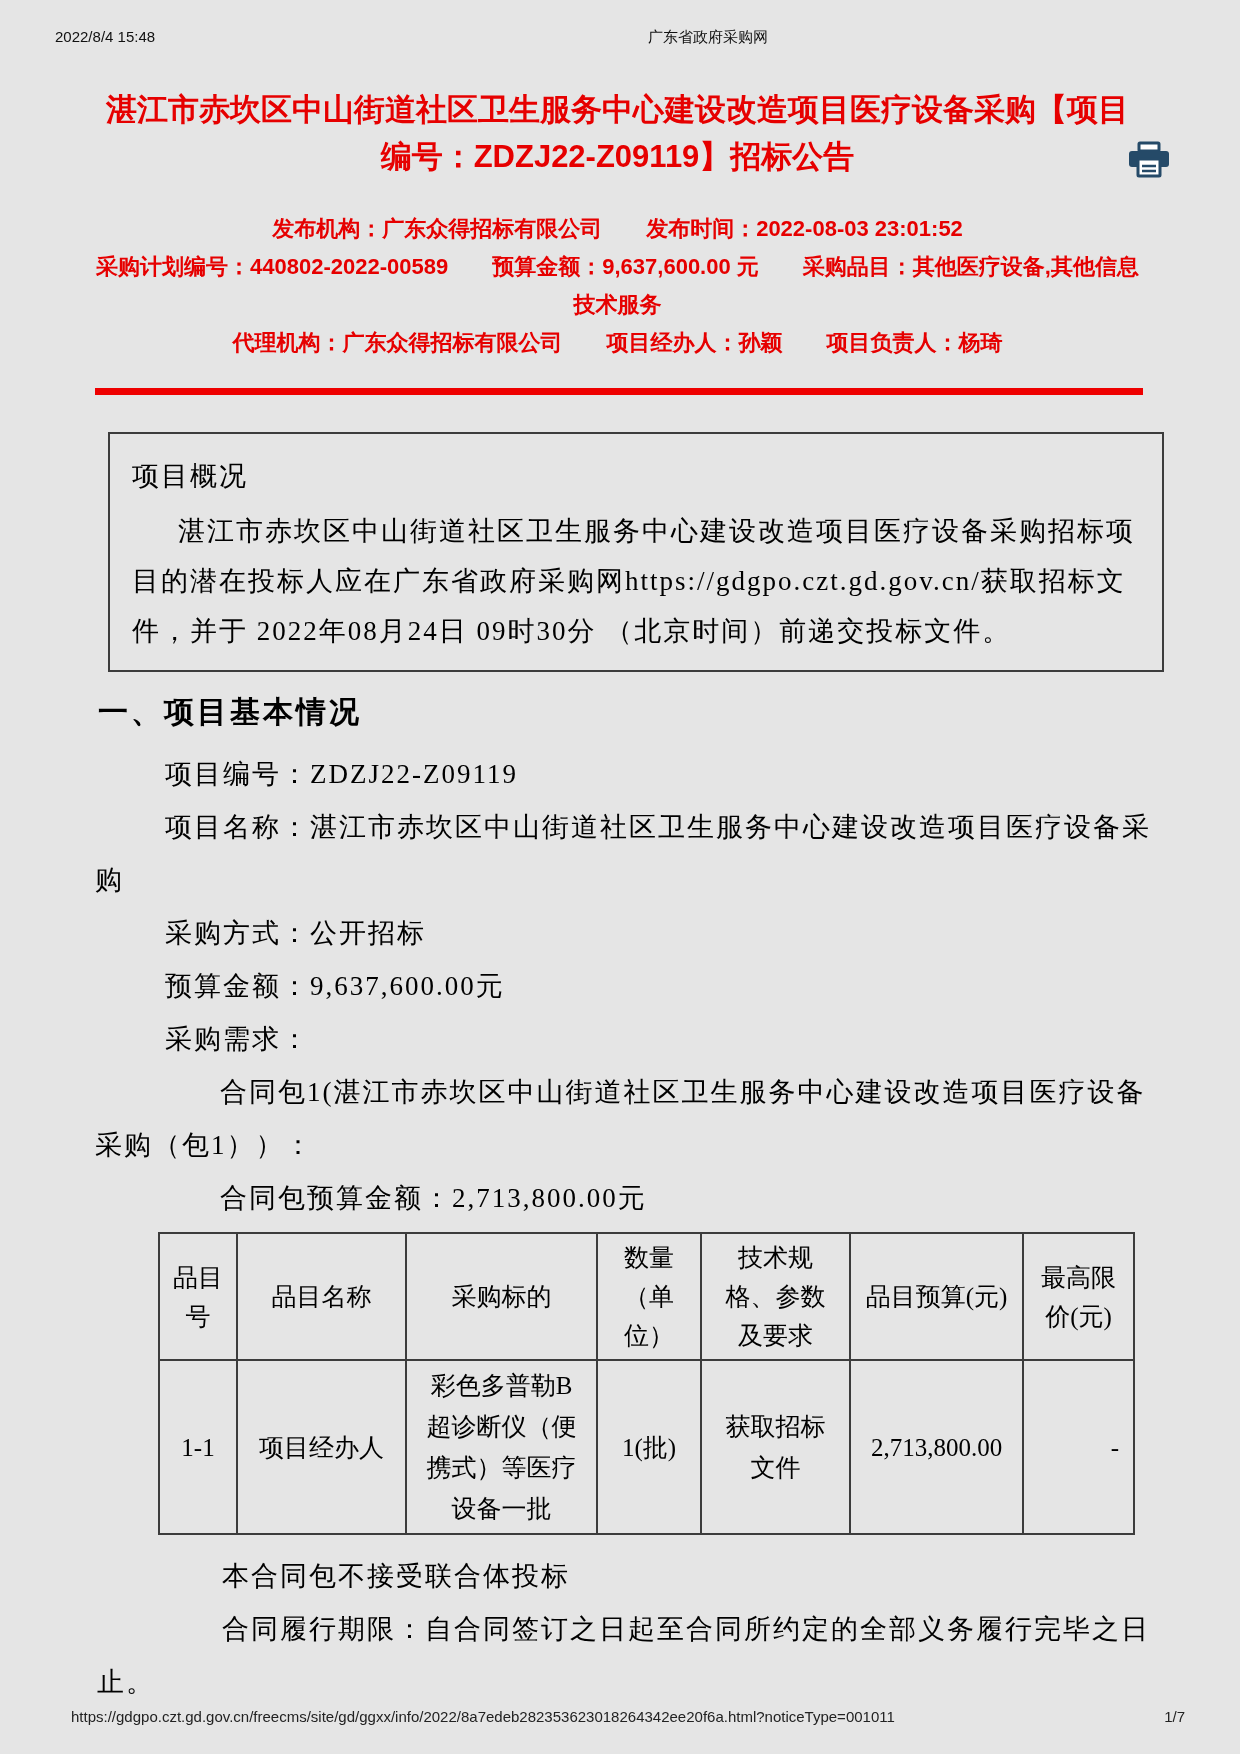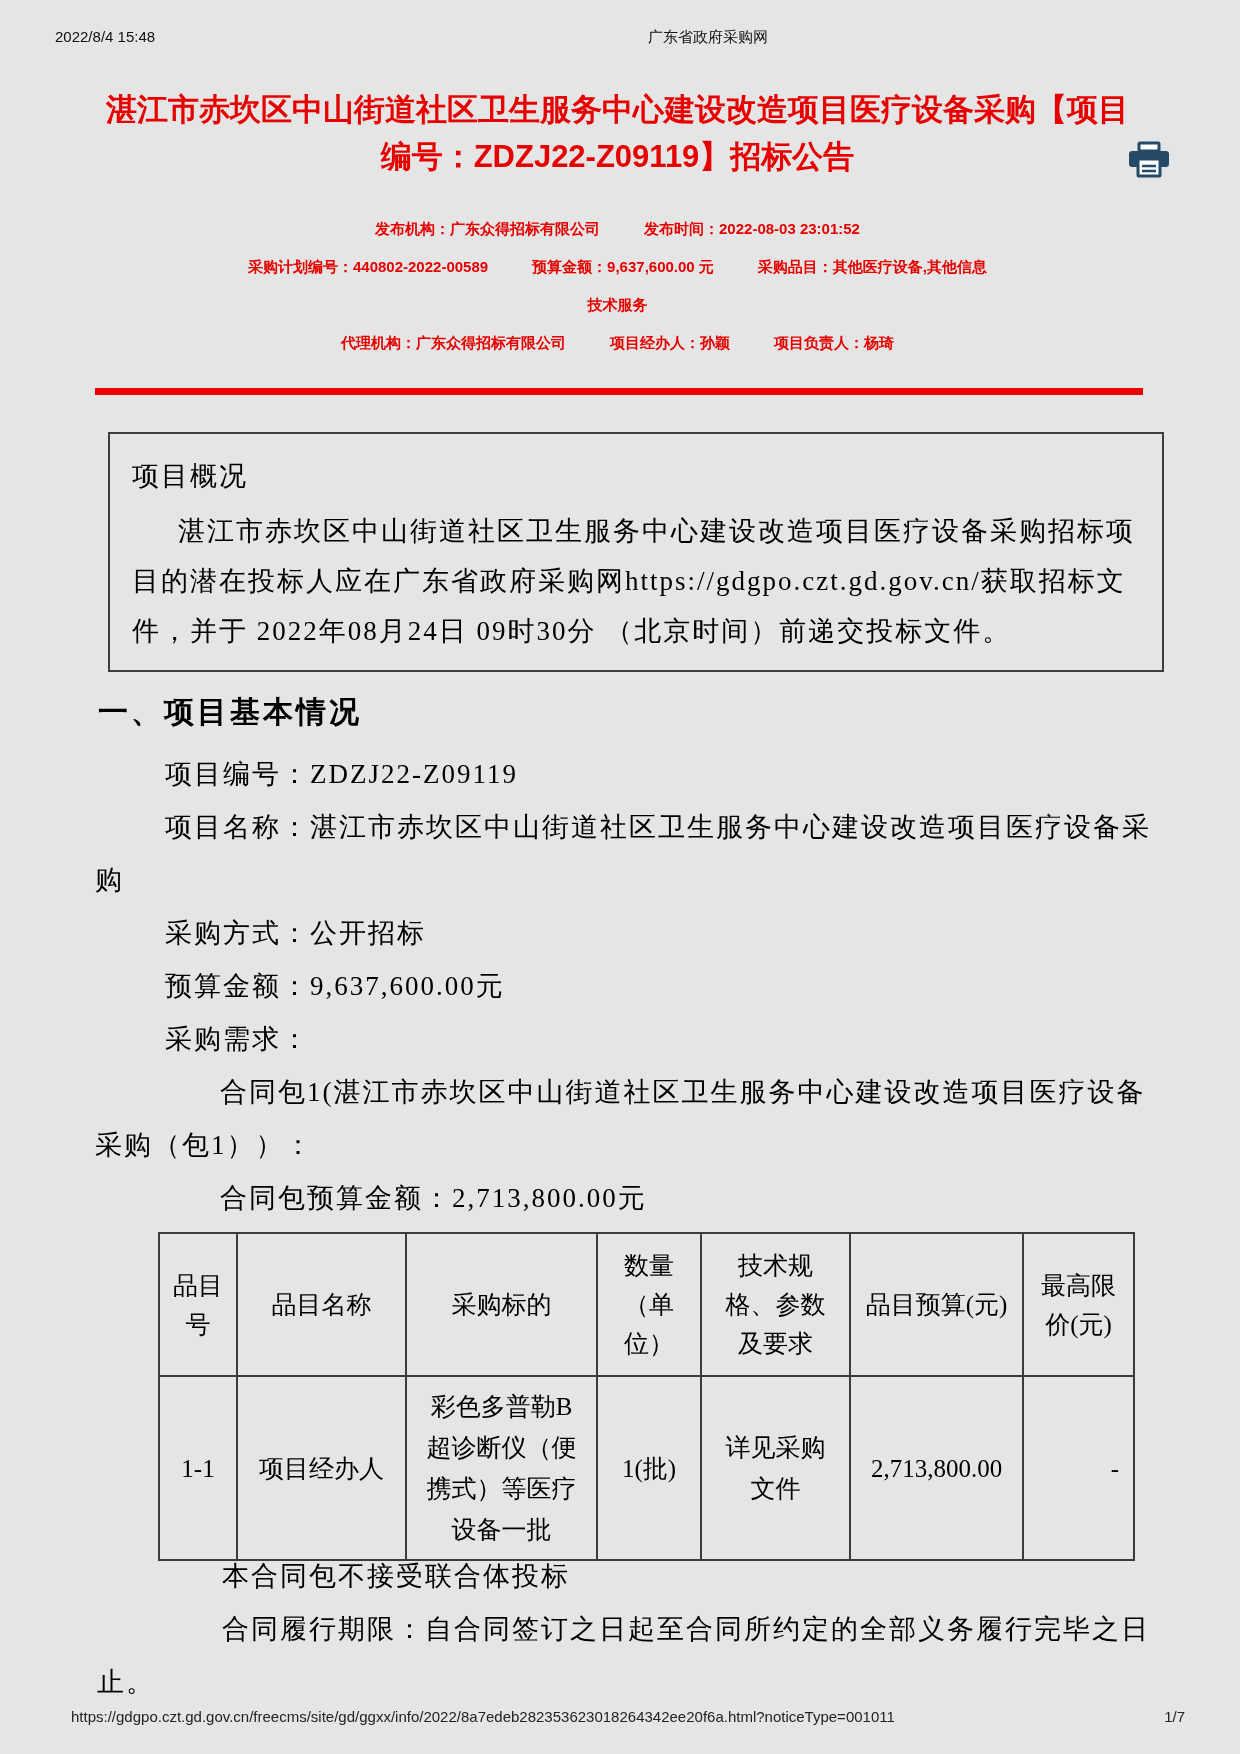--- a/index.html
+++ b/index.html
@@ -13,21 +13,21 @@
   .site { position:absolute; left:648px; top:0; }
 
   
   .title-block { position:absolute; top:86px; left:85px; width:1065px; text-align:center;
                  color:#e60000; font-weight:bold; font-size:31px; line-height:47px;
                  font-family:"Liberation Sans","DejaVu Sans",sans-serif; }
   .printer { position:absolute; top:141px; left:1126px; width:46px; height:38px; cursor:pointer; }
 
   
   .meta { position:absolute; top:210px; left:85px; width:1065px; color:#e60000;
-          font-family:"Liberation Sans","DejaVu Sans",sans-serif; font-weight:bold; font-size:15px; }
+          font-family:"Liberation Sans","DejaVu Sans",sans-serif; font-weight:bold; font-size:22px; }
   .meta-row { display:flex; justify-content:center; line-height:38px; white-space:nowrap; }
   .meta-row span { margin:0 22px; }
   .meta-cont { text-align:center; line-height:38px; }
 
   .rule { position:absolute; top:388px; left:95px; width:1048px; height:7px; background:#ee0000; }
 
   
   .box { position:absolute; top:432px; left:108px; width:1056px; height:240px;
          border:2px solid #3c3c3c; box-sizing:border-box; font-size:27px; }
   .box-title { margin:26px 0 0 22px; letter-spacing:2px; line-height:32px; }
@@ -42,21 +42,21 @@
   .body-lines p.indent2 { text-indent:125px; }
 
   
   table.items { position:absolute; top:1232px; left:158px; width:975px;
                 border-collapse:collapse; table-layout:fixed; font-size:25px; }
   table.items td { border:2px solid #3c3c3c; text-align:center; vertical-align:middle;
                    padding:4px 7px; line-height:39px; word-break:normal; overflow-wrap:normal; }
   table.items tr.hdr td { height:110px; }
   table.items tr.data td { height:158px; line-height:41px; }
   table.items td.c3 { padding:4px 14px; }
-  table.items td.c5 { padding:12px 14px; }
+  table.items td.c5 { padding:4px 14px; }
   table.items tr.data td.c7 { text-align:right; padding-right:14px; }
 
   .tail { position:absolute; top:1550px; left:97px; width:1058px;
           font-size:27px; letter-spacing:2px; line-height:53px; }
   .tail p { margin:0; text-indent:125px; }
 
   .footer { position:absolute; top:1708px; left:0; right:0; height:22px;
             font-family:"Liberation Sans","DejaVu Sans",sans-serif; font-size:15px; color:#222; }
   .footer .url  { position:absolute; left:71px; top:0; }
   .footer .pageno { position:absolute; right:55px; top:0; }
@@ -139,21 +139,21 @@
       <td class="c4">数量（单位）</td>
       <td class="c5">技术规格、参数及要求</td>
       <td class="c6">品目预算(元)</td>
       <td class="c7">最高限价(元)</td>
     </tr>
     <tr class="data">
       <td class="c1">1-1</td>
       <td class="c2">项目经办人</td>
       <td class="c3">彩色多普勒B超诊断仪（便携式）等医疗设备一批</td>
       <td class="c4">1(批)</td>
-      <td class="c5">详见采购文件</td>
+      <td class="c5">获取招标文件</td>
       <td class="c6">2,713,800.00</td>
       <td class="c7">-</td>
     </tr>
   </tbody>
     </table>
 
   <div class="tail">
     <p>本合同包不接受联合体投标</p>
     <p>合同履行期限：自合同签订之日起至合同所约定的全部义务履行完毕之日止。</p>
   </div>

